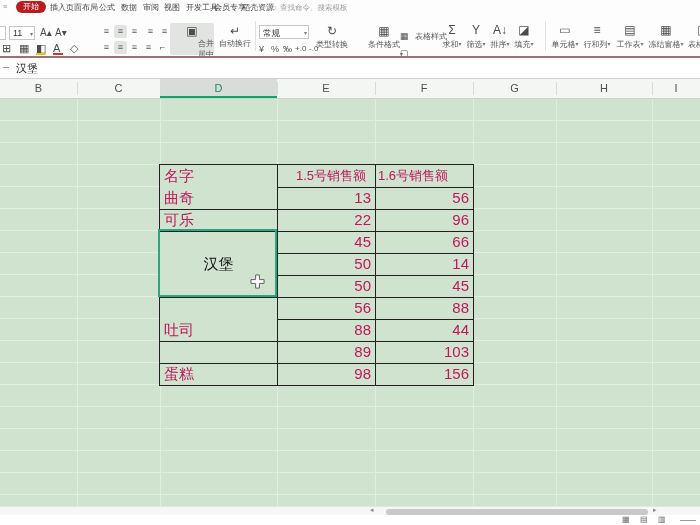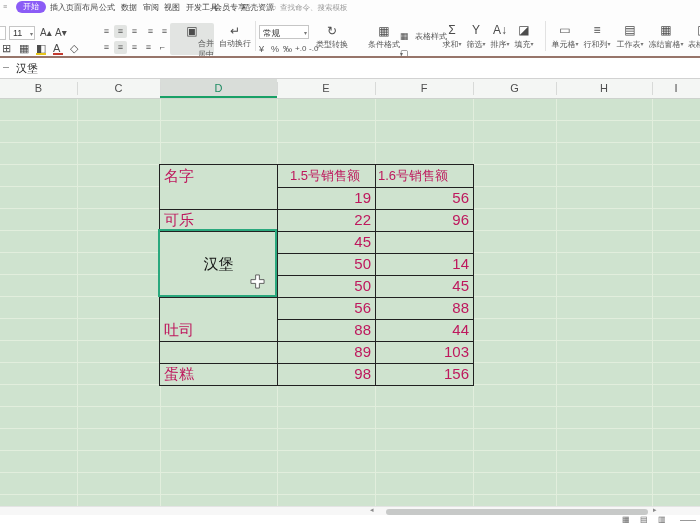--- a/index.html
+++ b/index.html
@@ -2,21 +2,21 @@
 <html><head>
 <meta charset="utf-8">
 <style>
   html,body{margin:0;padding:0;background:#fff;}
   #app{position:relative;width:700px;height:525px;overflow:hidden;background:#ffffff;
        font-family:"Liberation Sans",sans-serif;color:#333;}
 
   
   #menubar{position:absolute;left:0;top:0;width:700px;height:15px;background:#fdfdfd;}
   .mtab{position:absolute;top:0;height:15px;line-height:15px;font-size:8px;color:#474747;white-space:nowrap;}
-  #tab-home{top:1px;height:12px;line-height:12px;background:#8b5cf6;color:#fff;border-radius:7px;
+  #tab-home{top:1px;height:12px;line-height:12px;background:#b91c1c;color:#fff;border-radius:7px;
             padding:0 7px;font-size:8px;}
   .msearch{position:absolute;top:0;height:15px;line-height:15px;font-size:7.5px;color:#9a9a9a;white-space:nowrap;}
   .qa-ico{position:absolute;font-size:7px;color:#8a8a8a;top:3px;}
 
   
   #toolbar{position:absolute;left:0;top:15px;width:700px;height:41px;background:#fdfdfd;}
   .tico{position:absolute;font-size:11px;color:#4c4c4c;line-height:13px;}
   .tlabel{position:absolute;font-size:8px;color:#565656;white-space:nowrap;}
   .caret{font-size:6px;color:#777;vertical-align:1px;}
   .box{position:absolute;border:1px solid #c6c6c6;background:#fff;box-sizing:border-box;}
@@ -233,39 +233,41 @@
     <div class="vline" style="left:277px;"></div>
     <div class="vline" style="left:375px;"></div>
     <div class="vline" style="left:473px;"></div>
     <div class="vline" style="left:556px;"></div>
     <div class="vline" style="left:652px;"></div>
   </div>
 
   <div id="sheet-table">
 
     <div class="cell cname" style="left:0;top:0;">名字</div>
-    <div class="cell chead" style="left:119px;top:0;width:96px;line-height:22px;padding-left:11px;">1.5号销售额</div>
+    <div class="cell chead" style="left:119px;top:0;width:96px;line-height:22px;padding-left:17px;">1.5号销售额</div>
     <div class="cell chead" style="left:217px;top:0;width:96px;line-height:22px;padding-left:1px;">1.6号销售额</div>
 
+    <div class="cell cname" style="left:0;top:22px;">曲奇</div>
     <div class="cell cname" style="left:0;top:44px;">可乐</div>
     <div class="cell cname" style="left:0;top:154px;">吐司</div>
     <div class="cell cname" style="left:0;top:198px;">蛋糕</div>
 
-    <div class="cell cnum" style="left:117px;top:22px;">19</div>
+    <div class="cell cnum" style="left:117px;top:22px;">13</div>
     <div class="cell cnum" style="left:117px;top:44px;text-align:right;">22</div>
     <div class="cell cnum" style="left:117px;top:66px;">45</div>
     <div class="cell cnum" style="left:117px;top:88px;">50</div>
     <div class="cell cnum" style="left:117px;top:110px;">50</div>
     <div class="cell cnum" style="left:117px;top:132px;">56</div>
     <div class="cell cnum" style="left:117px;top:154px;">88</div>
     <div class="cell cnum" style="left:117px;top:176px;">89</div>
     <div class="cell cnum" style="left:117px;top:198px;">98</div>
 
     <div class="cell cnum" style="left:215px;top:22px;">56</div>
     <div class="cell cnum" style="left:215px;top:44px;">96</div>
+    <div class="cell cnum" style="left:215px;top:66px;">66</div>
     <div class="cell cnum" style="left:215px;top:88px;">14</div>
     <div class="cell cnum" style="left:215px;top:110px;">45</div>
     <div class="cell cnum" style="left:215px;top:132px;">88</div>
     <div class="cell cnum" style="left:215px;top:154px;">44</div>
     <div class="cell cnum" style="left:215px;top:176px;">103</div>
     <div class="cell cnum" style="left:215px;top:198px;">156</div>
 
     <div id="merged-cell">汉堡</div>
 
     <div class="vseg" style="left:117px;"></div>

